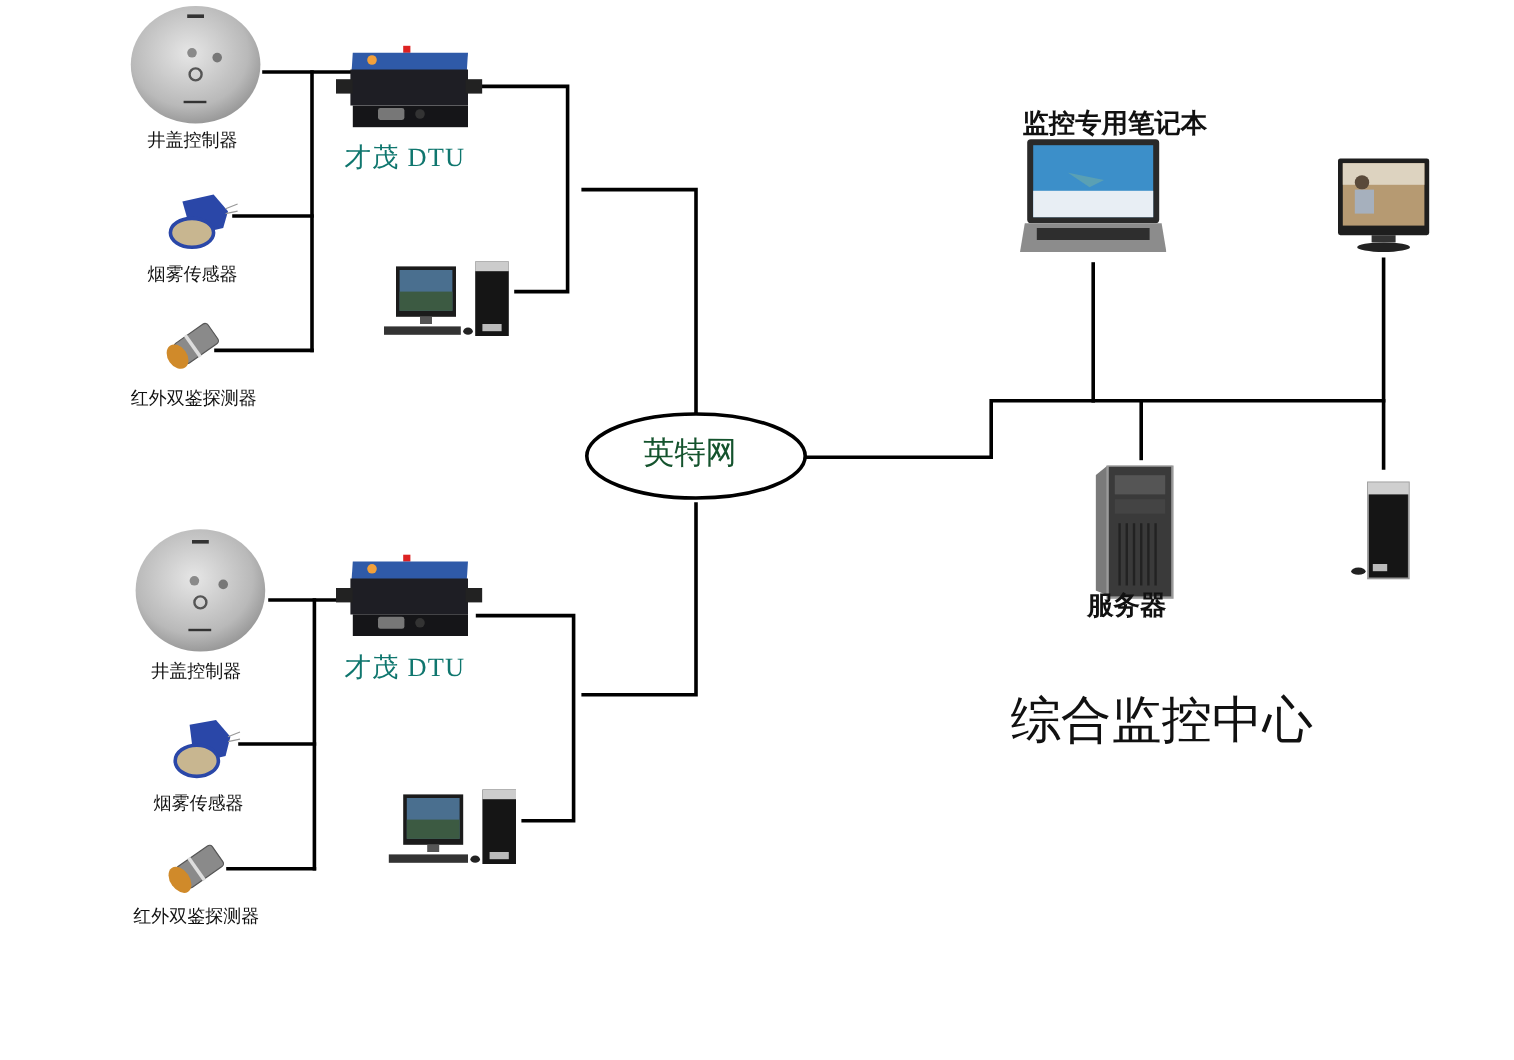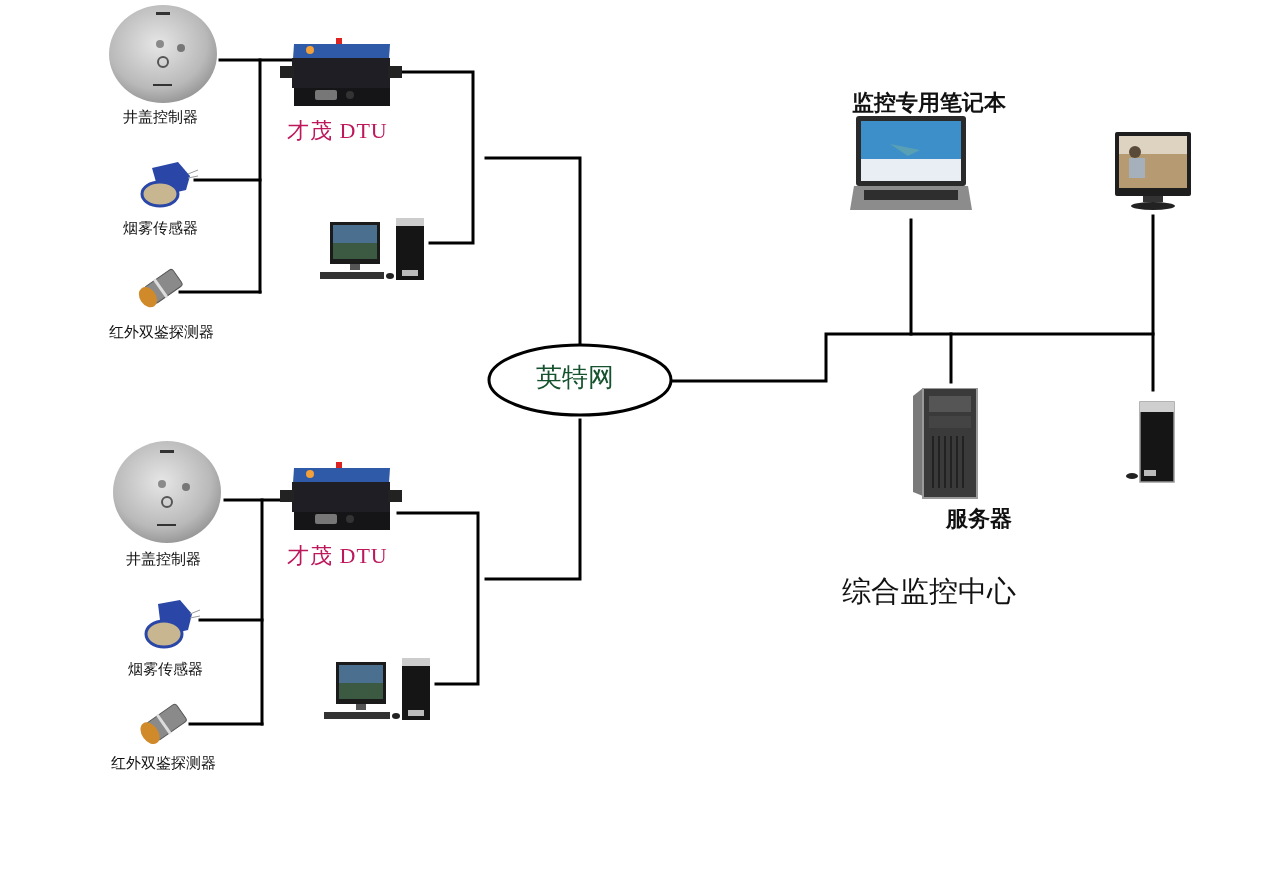--- a/index.html
+++ b/index.html
@@ -2,23 +2,23 @@
 <html><head>
 <meta charset="utf-8">
 <style>
   html, body { margin:0; padding:0; background:#ffffff; }
   body { width:1262px; height:883px; position:relative; overflow:hidden;
          font-family:"DejaVu Serif", serif; }
   #wires { position:absolute; left:0; top:0; width:1262px; height:883px; }
   .abs { position:absolute; }
   .lbl { position:absolute; font-family:Liberation Serif, serif; color:#111; white-space:nowrap; }
   .lbl-sm { font-size:15px; }
-  .lbl-dtu { font-size:22px; color:#be185d; font-family:"Liberation Serif", serif; letter-spacing:1px; }
+  .lbl-dtu { font-size:22px; color:#0f766e; font-family:"Liberation Serif", serif; letter-spacing:1px; }
   .lbl-bold { font-family:"DejaVu Sans", sans-serif; font-weight:bold; font-size:22px; }
-  .lbl-center { font-family:"DejaVu Sans", sans-serif; font-size:29px; }
+  .lbl-center { font-family:"DejaVu Sans", sans-serif; font-size:42px; }
   .net-label { font-size:26px; color:#14532d; font-family:"DejaVu Serif", serif; }
 </style>
 </head>
 <body>
 
 <svg id="wires" viewBox="0 0 1262 883">
   <g stroke="#000" stroke-width="3" fill="none" stroke-linecap="square">
 
     <polyline points="260,60 260,292"></polyline>
     <polyline points="220,60 295,60"></polyline>
@@ -217,21 +217,21 @@
     <g stroke="#222" stroke-width="2">
       <line x1="20" y1="48" x2="20" y2="100"></line>
         <line x1="26" y1="48" x2="26" y2="100"></line>
       <line x1="32" y1="48" x2="32" y2="100"></line>
         <line x1="38" y1="48" x2="38" y2="100"></line>
       <line x1="44" y1="48" x2="44" y2="100"></line>
         <line x1="50" y1="48" x2="50" y2="100"></line>
     </g>
   </svg>
 </div>
-<div class="lbl lbl-bold" style="left:906px;top:504px;margin-left:40px;">服务器</div>
+<div class="lbl lbl-bold" style="left:906px;top:490px;">服务器</div>
 
 <div class="abs" style="left:1124px;top:400px;width:52px;height:84px;">
   <svg width="52" height="84" viewBox="0 0 52 84">
     <rect x="16" y="2" width="34" height="80" fill="#151515" stroke="#9a9a9a" stroke-width="1.5"></rect>
     <rect x="16" y="2" width="34" height="10" fill="#cfcfcf"></rect>
     <rect x="20" y="70" width="12" height="6" fill="#bbb"></rect>
     <ellipse cx="8" cy="76" rx="6" ry="3" fill="#222"></ellipse>
   </svg>
 </div>
 

